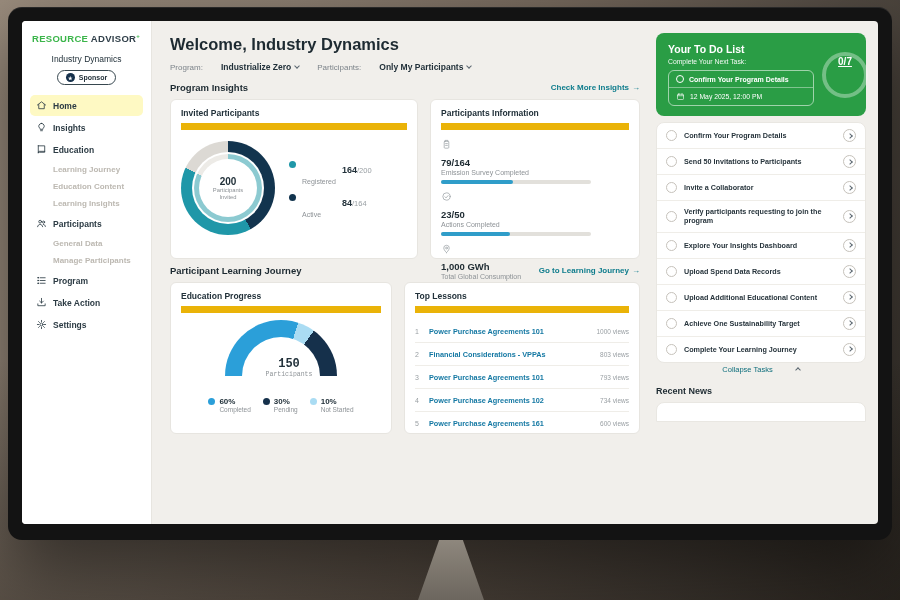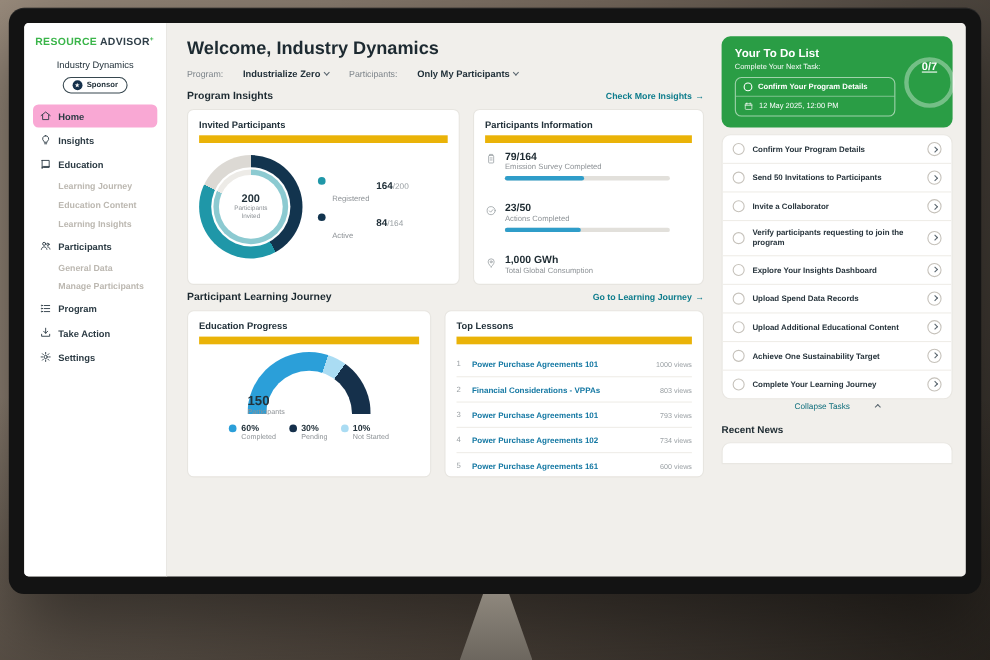--- a/index.html
+++ b/index.html
@@ -20,21 +20,21 @@
   .sidebar{width:130px;background:#fff;border-right:1px solid #e7e5e0;padding:12px 8px;flex:none;}
   .logo{font-size:9.5px;font-weight:bold;letter-spacing:.3px;text-align:left;padding-left:2px;}
   .logo .g{color:#3bb54a;} .logo .d{color:#31404a;} .logo sup{font-size:6px;color:#3bb54a;}
   .org{font-size:8.5px;font-weight:normal;color:#22313a;text-align:center;margin-top:10px;}
   .sponsor{display:flex;align-items:center;gap:4px;border:1px solid #37474f;border-radius:10px;
     padding:2px 8px;margin:6px auto 10px;width:max-content;font-size:7px;font-weight:bold;color:#22313a;cursor:pointer;}
   .sponsor .dot{width:9px;height:9px;border-radius:50%;background:#15304b;color:#fff;font-size:5px;
     display:flex;align-items:center;justify-content:center;}
   .nav-item{display:flex;align-items:center;gap:6px;padding:5px 6px;margin:1px 0;border-radius:5px;
     font-size:8.5px;font-weight:bold;color:#2c3b44;cursor:pointer;}
-  .nav-item.active{background:#f9a8d4;}
+  .nav-item.active{background:#fef9c3;}
   .nav-item svg{width:11px;height:11px;stroke:#2c3b44;fill:none;stroke-width:1.8;stroke-linecap:round;stroke-linejoin:round;flex:none;}
   .nav-sub{padding:4px 6px 4px 23px;font-size:8px;font-weight:bold;color:#bcb8b1;cursor:pointer;}
   
   .main{flex:1;padding:10px 12px 0 18px;min-width:0;}
   h1.welcome{font-size:16.5px;font-weight:bold;color:#1d2a31;margin:4px 0 8px;}
   .filters{display:flex;align-items:center;gap:18px;margin-bottom:10px;}
   .f-label{font-size:8px;color:#7d848a;}
   .f-value{font-size:8.5px;font-weight:bold;color:#22313a;display:flex;align-items:center;gap:4px;cursor:pointer;}
   .chev{display:inline-block;width:4px;height:4px;border-right:1.3px solid #5b6770;border-bottom:1.3px solid #5b6770;}
   .chev.d{transform:rotate(45deg);margin-top:-2px;}
@@ -58,36 +58,36 @@
   .d-hole{position:absolute;inset:18px;background:#fff;border-radius:50%;display:flex;flex-direction:column;
     align-items:center;justify-content:center;text-align:center;}
   .d-val{font-size:10px;font-weight:bold;color:#22313a;}
   .d-lab{font-size:5.8px;color:#8d9296;line-height:1.2;width:40px;}
   .dleg-item{margin:7px 0;display:flex;gap:6px;align-items:flex-start;}
   .leg-dot{width:7px;height:7px;border-radius:50%;margin-top:2px;flex:none;}
   .dleg-val{font-size:9px;font-weight:bold;color:#22313a;margin-left:40px;}
   .dleg-tot{font-size:7.5px;color:#9aa0a4;font-weight:normal;}
   .dleg-lab{font-size:7px;color:#8d9296;margin-top:1px;}
   
-  .info-row{display:flex;gap:7px;margin-bottom:20px;}
+  .info-row{display:flex;gap:7px;margin-bottom:5px;flex-direction:column;}
   .info-row svg{width:11px;height:11px;stroke:#9aa0a4;fill:none;stroke-width:1.6;stroke-linecap:round;stroke-linejoin:round;flex:none;margin-top:2px;}
   .i-val{font-size:9.5px;font-weight:bold;color:#1d2a31;}
   .i-lab{font-size:7px;color:#8d9296;margin-top:1px;}
   .bar{height:4px;background:#e2e0db;border-radius:2px;width:150px;margin-top:4px;}
   .bar i{display:block;height:100%;border-radius:2px;background:#2f9dc9;}
   
   .gauge-wrap{width:112px;height:57px;position:relative;overflow:hidden;margin:6px auto 0;}
   .gauge{width:112px;height:112px;border-radius:50%;}
   .gauge-hole{position:absolute;left:17px;top:17px;width:78px;height:78px;border-radius:50%;background:#fff;}
-  .gauge-center{position:absolute;left:0;right:0;bottom:-1px;}
+  .gauge-center{position:absolute;left:16px;right:0;bottom:-1px;text-align:center;font-family:Liberation Mono, monospace;}
   .g-val{font-size:12px;font-weight:bold;color:#22313a;}
   .g-lab{font-size:6.5px;color:#8d9296;}
   .eleg{display:flex;justify-content:center;gap:12px;margin-top:8px;}
   .eleg-item{display:flex;flex-direction:column;}
-  .eleg-top{display:flex;align-items:center;gap:4px;font-size:8px;font-weight:bold;color:#22313a;}
+  .eleg-top{display:flex;align-items:center;gap:4px;font-size:8px;font-weight:bold;color:#22313a;margin-top:12px;}
   .eleg-lab{font-size:6.5px;color:#8d9296;margin-left:11px;}
   
   .lesson{display:flex;align-items:center;height:23px;border-bottom:1px solid #efede8;gap:6px;}
   .lesson:last-child{border-bottom:none;}
   .l-rank{font-size:7px;color:#9aa0a4;width:8px;flex:none;}
   .l-title{flex:1;font-size:7.3px;font-weight:bold;color:#1478a3;cursor:pointer;white-space:nowrap;overflow:hidden;}
   .l-views{font-size:8px;font-weight:bold;color:#22313a;white-space:nowrap;}
   .l-views span{font-size:6.5px;color:#9aa0a4;font-weight:normal;}
   
   .rightpanel{width:226px;flex:none;padding:12px 12px 0 4px;overflow:hidden;}

